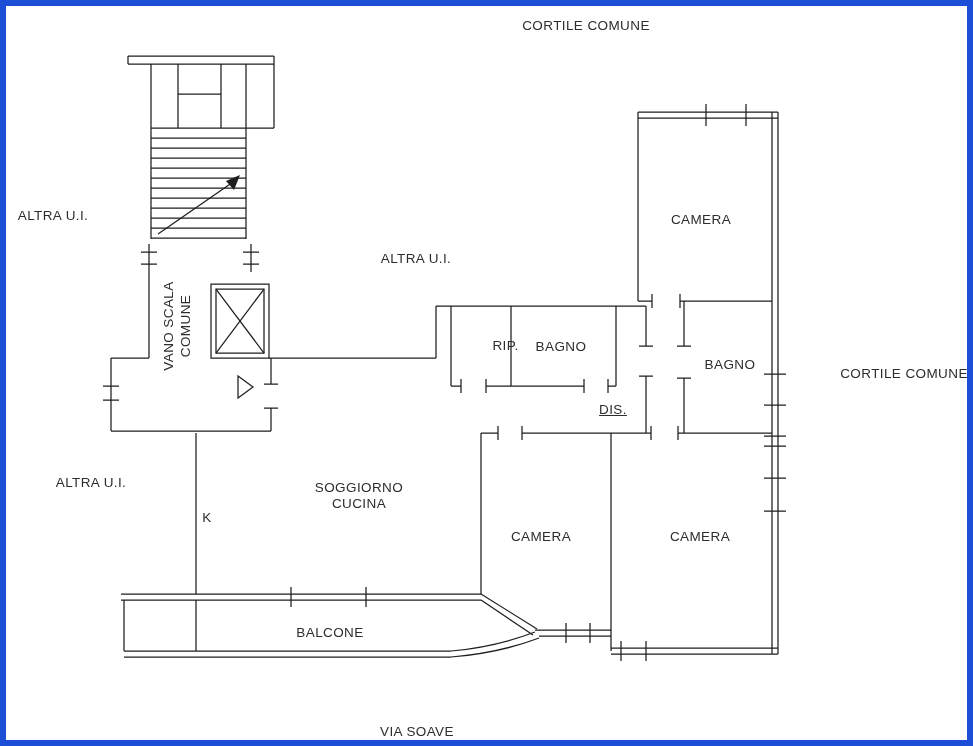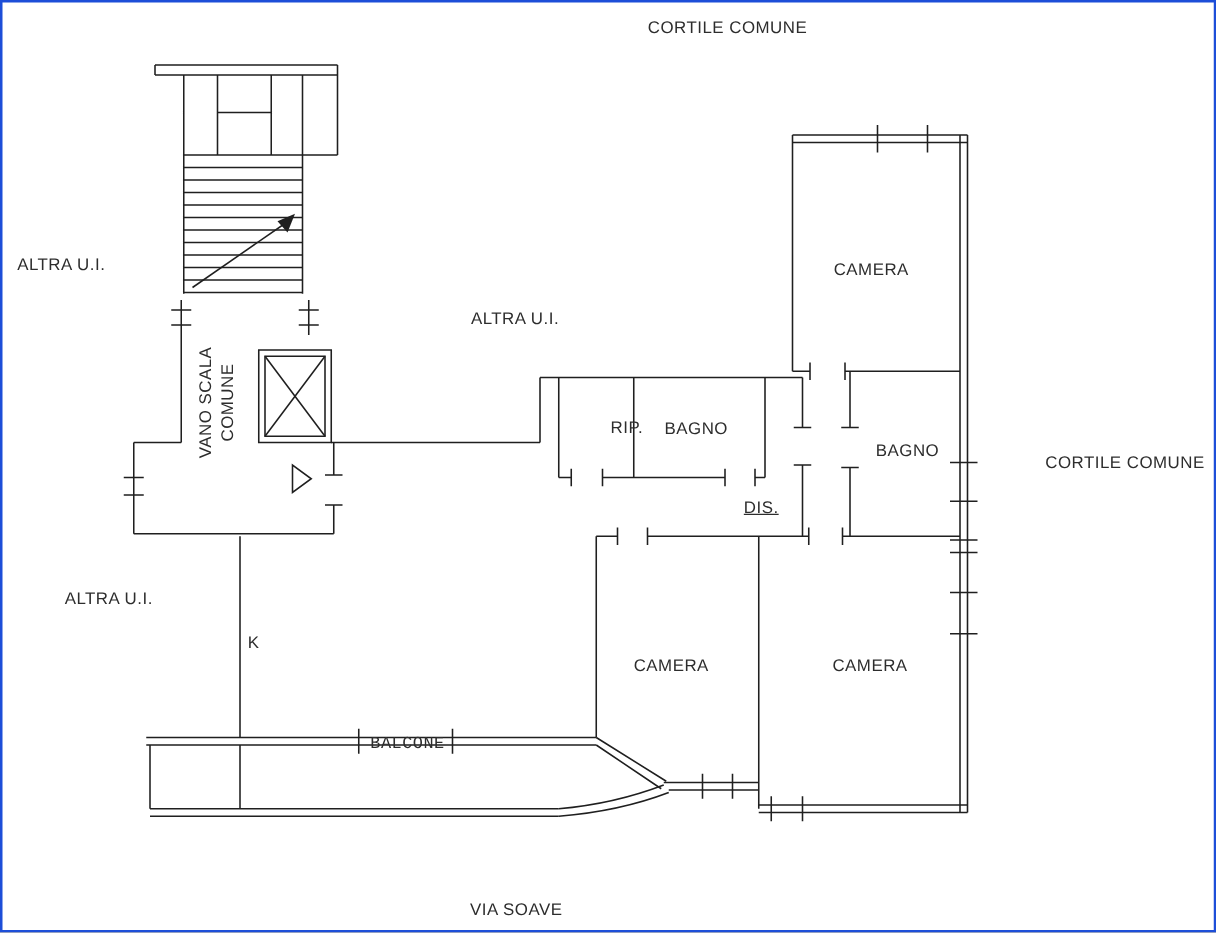--- a/index.html
+++ b/index.html
@@ -1,20 +1,20 @@
 <!DOCTYPE html>
 <html><head>
 <meta charset="utf-8">
 <style>
   html,body{margin:0;padding:0;background:#888;}
   .page{
     position:relative;
     width:973px;height:746px;
     background:#ffffff;
-    border:2px solid #1d4ed8;
+    border:6px solid #1d4ed8;
     box-sizing:border-box;
     overflow:hidden;
     font-family:"Liberation Sans", sans-serif;
   }
   .plan-svg{position:absolute;left:0;top:0;width:973px;height:746px;}
   .plan-svg path{stroke:#1f1f1f;stroke-width:1.25;fill:none;}
   .plan-svg .fillshape{fill:#1f1f1f;stroke:none;}
   .lbl{
     position:absolute;
     color:#2d2d2d;
@@ -116,24 +116,28 @@
   <div class="lbl" style="left:660px;top:206px;width:70px;">CAMERA</div>
 
   <div class="lbl" style="left:694px;top:351px;width:60px;">BAGNO</div>
 
   <div class="lbl" style="left:828px;top:360px;width:140px;">CORTILE COMUNE</div>
 
   <div class="lbl" style="left:588px;top:396px;width:38px;text-decoration:underline;">DIS.</div>
 
   <div class="lbl" style="left:44px;top:469px;width:82px;">ALTRA U.I.</div>
 
+  <div class="lbl two-line" style="left:298px;top:474px;width:110px;">
+    <span>SOGGIORNO</span><br>
+    <span>CUCINA</span>
+  </div>
 
   <div class="lbl" style="left:193px;top:504px;width:16px;">K</div>
 
   <div class="lbl" style="left:500px;top:523px;width:70px;">CAMERA</div>
 
   <div class="lbl" style="left:659px;top:523px;width:70px;">CAMERA</div>
 
-  <div class="lbl" style="left:287px;top:586px;width:74px;font-family:Liberation Mono, monospace;">BALCONE</div>
+  <div class="lbl" style="left:287px;top:619px;width:74px;">BALCONE</div>
 
   <div class="lbl" style="left:366px;top:718px;width:90px;">VIA SOAVE</div>
 
 </div>
 
 </body></html>

